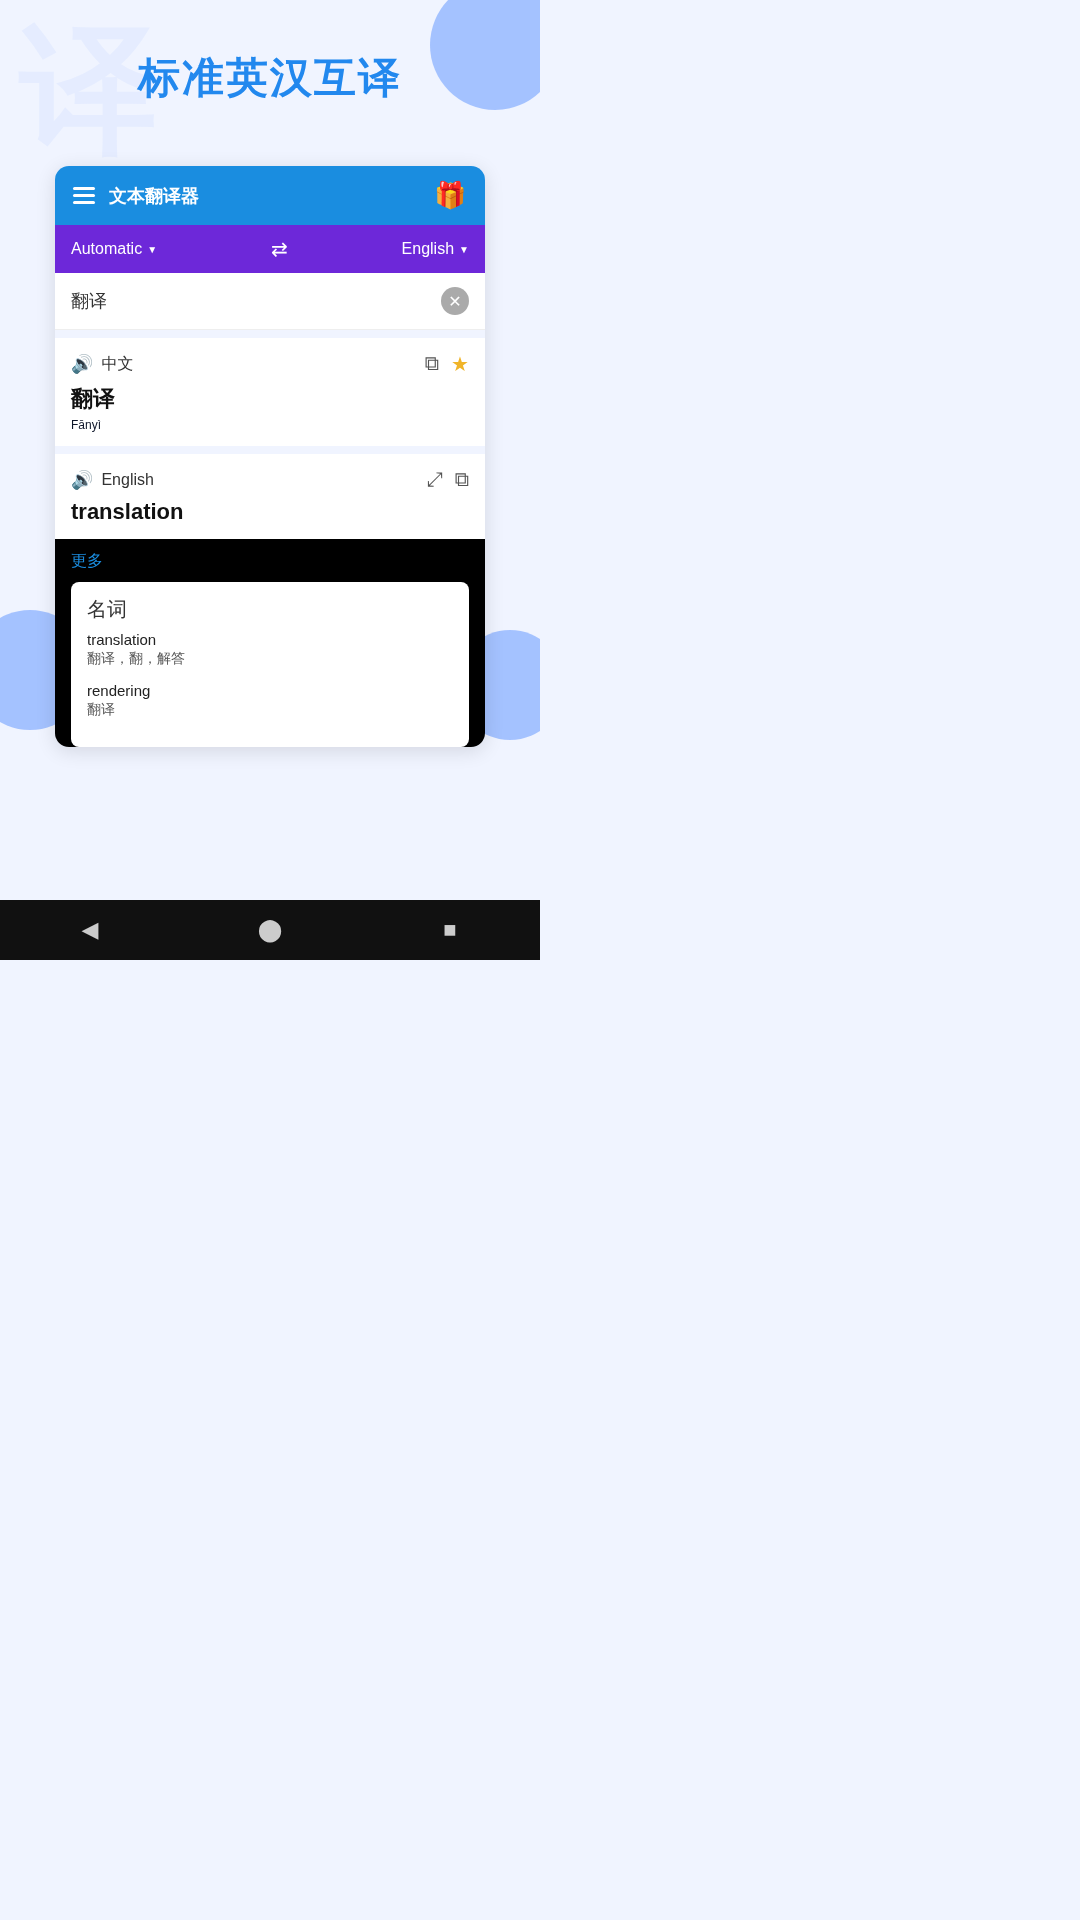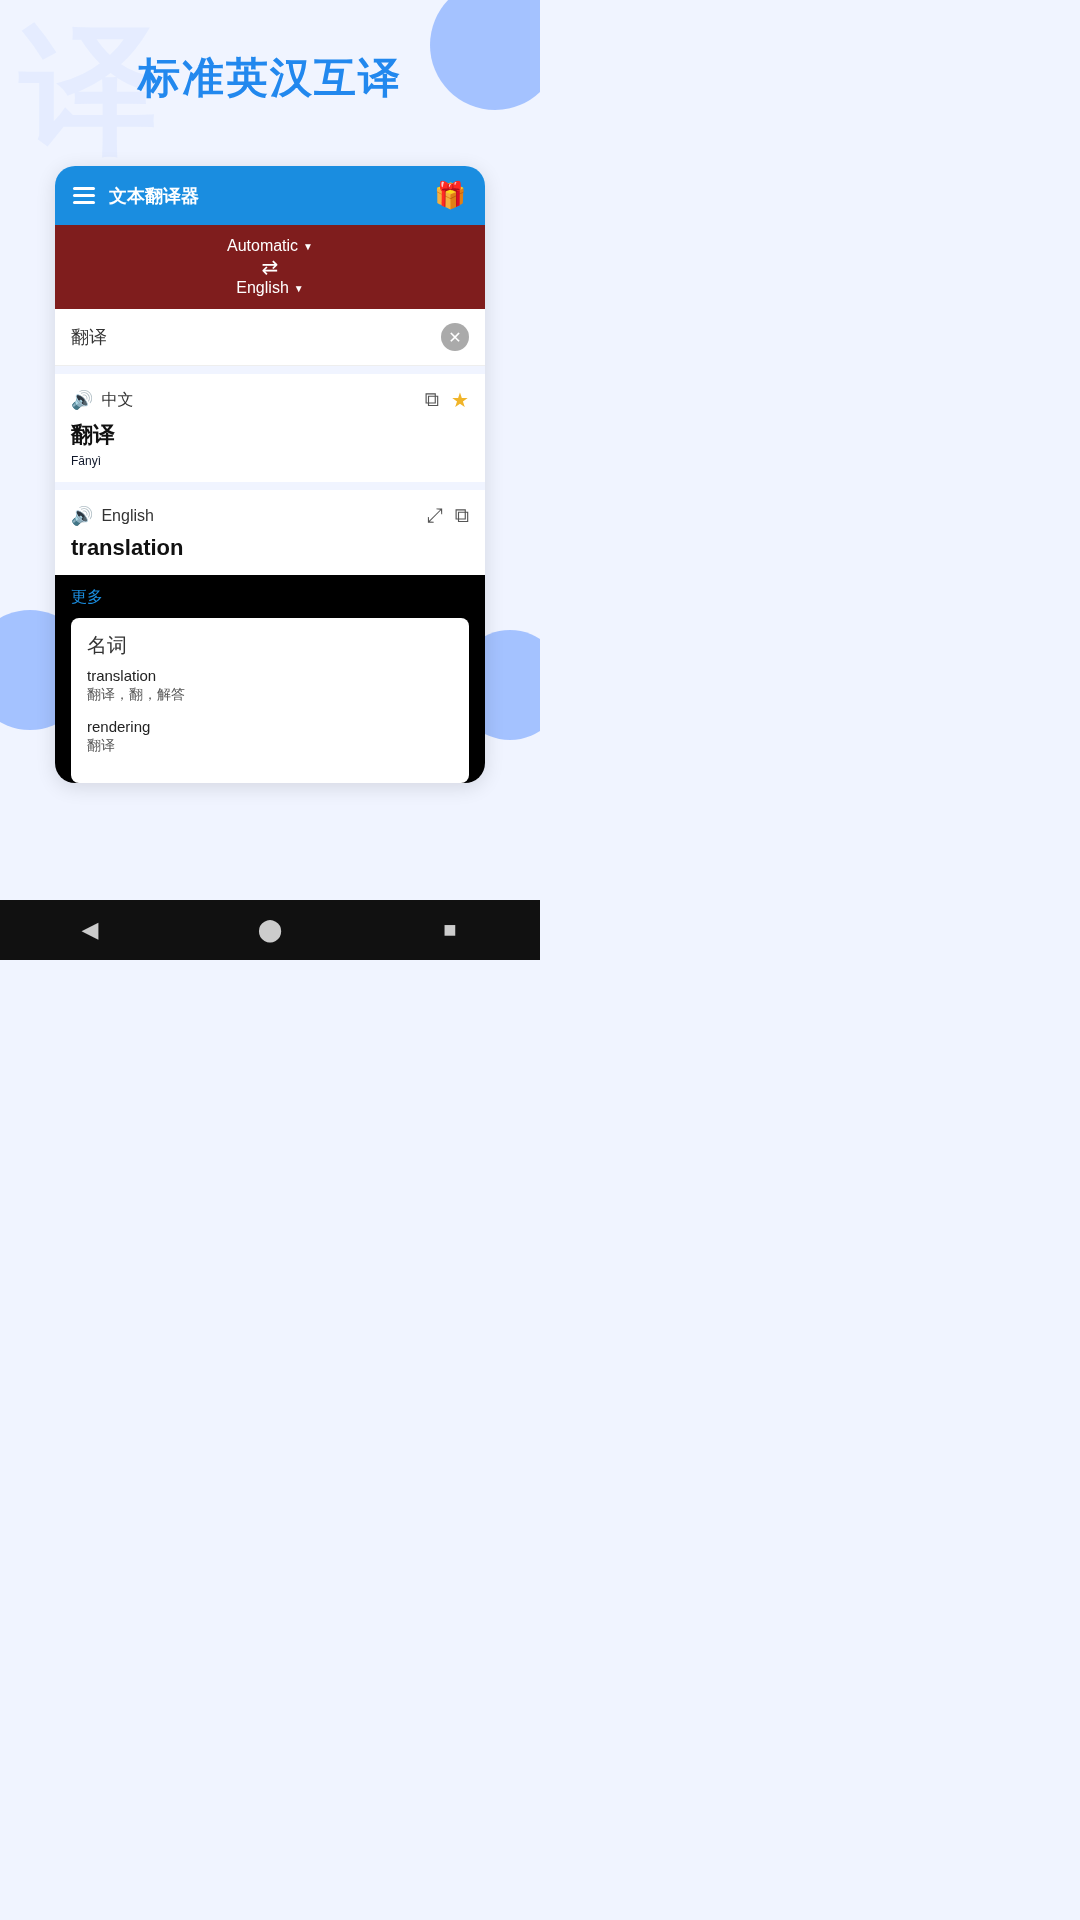--- a/index.html
+++ b/index.html
@@ -68,21 +68,21 @@
     }
     .hero-subtitle {
       font-size: 22px;
       color: #555;
       letter-spacing: 1px;
     }
 
     
     .app-card {
       margin: 20px 55px 0;
-      border-radius: 20px;
+      border-radius: 14px;
       overflow: hidden;
       box-shadow: 0 4px 20px rgba(0,0,0,0.12);
       position: relative;
       z-index: 2;
     }
 
     
     .toolbar {
       background: #1a8de0;
       padding: 14px 18px;
@@ -113,26 +113,25 @@
       font-size: 18px;
       font-weight: 600;
     }
     .gift-icon {
       font-size: 26px;
       cursor: pointer;
     }
 
     
     .lang-bar {
-      background: #7f1d1d;
+      background: #6d28d9;
       display: flex;
       align-items: center;
       justify-content: space-between;
-      padding: 12px 28px;
-      flex-direction: column;
+      padding: 12px 16px;
     }
     .lang-btn {
       color: white;
       font-size: 16px;
       display: flex;
       align-items: center;
       gap: 5px;
       cursor: pointer;
     }
     .lang-btn .chevron {

